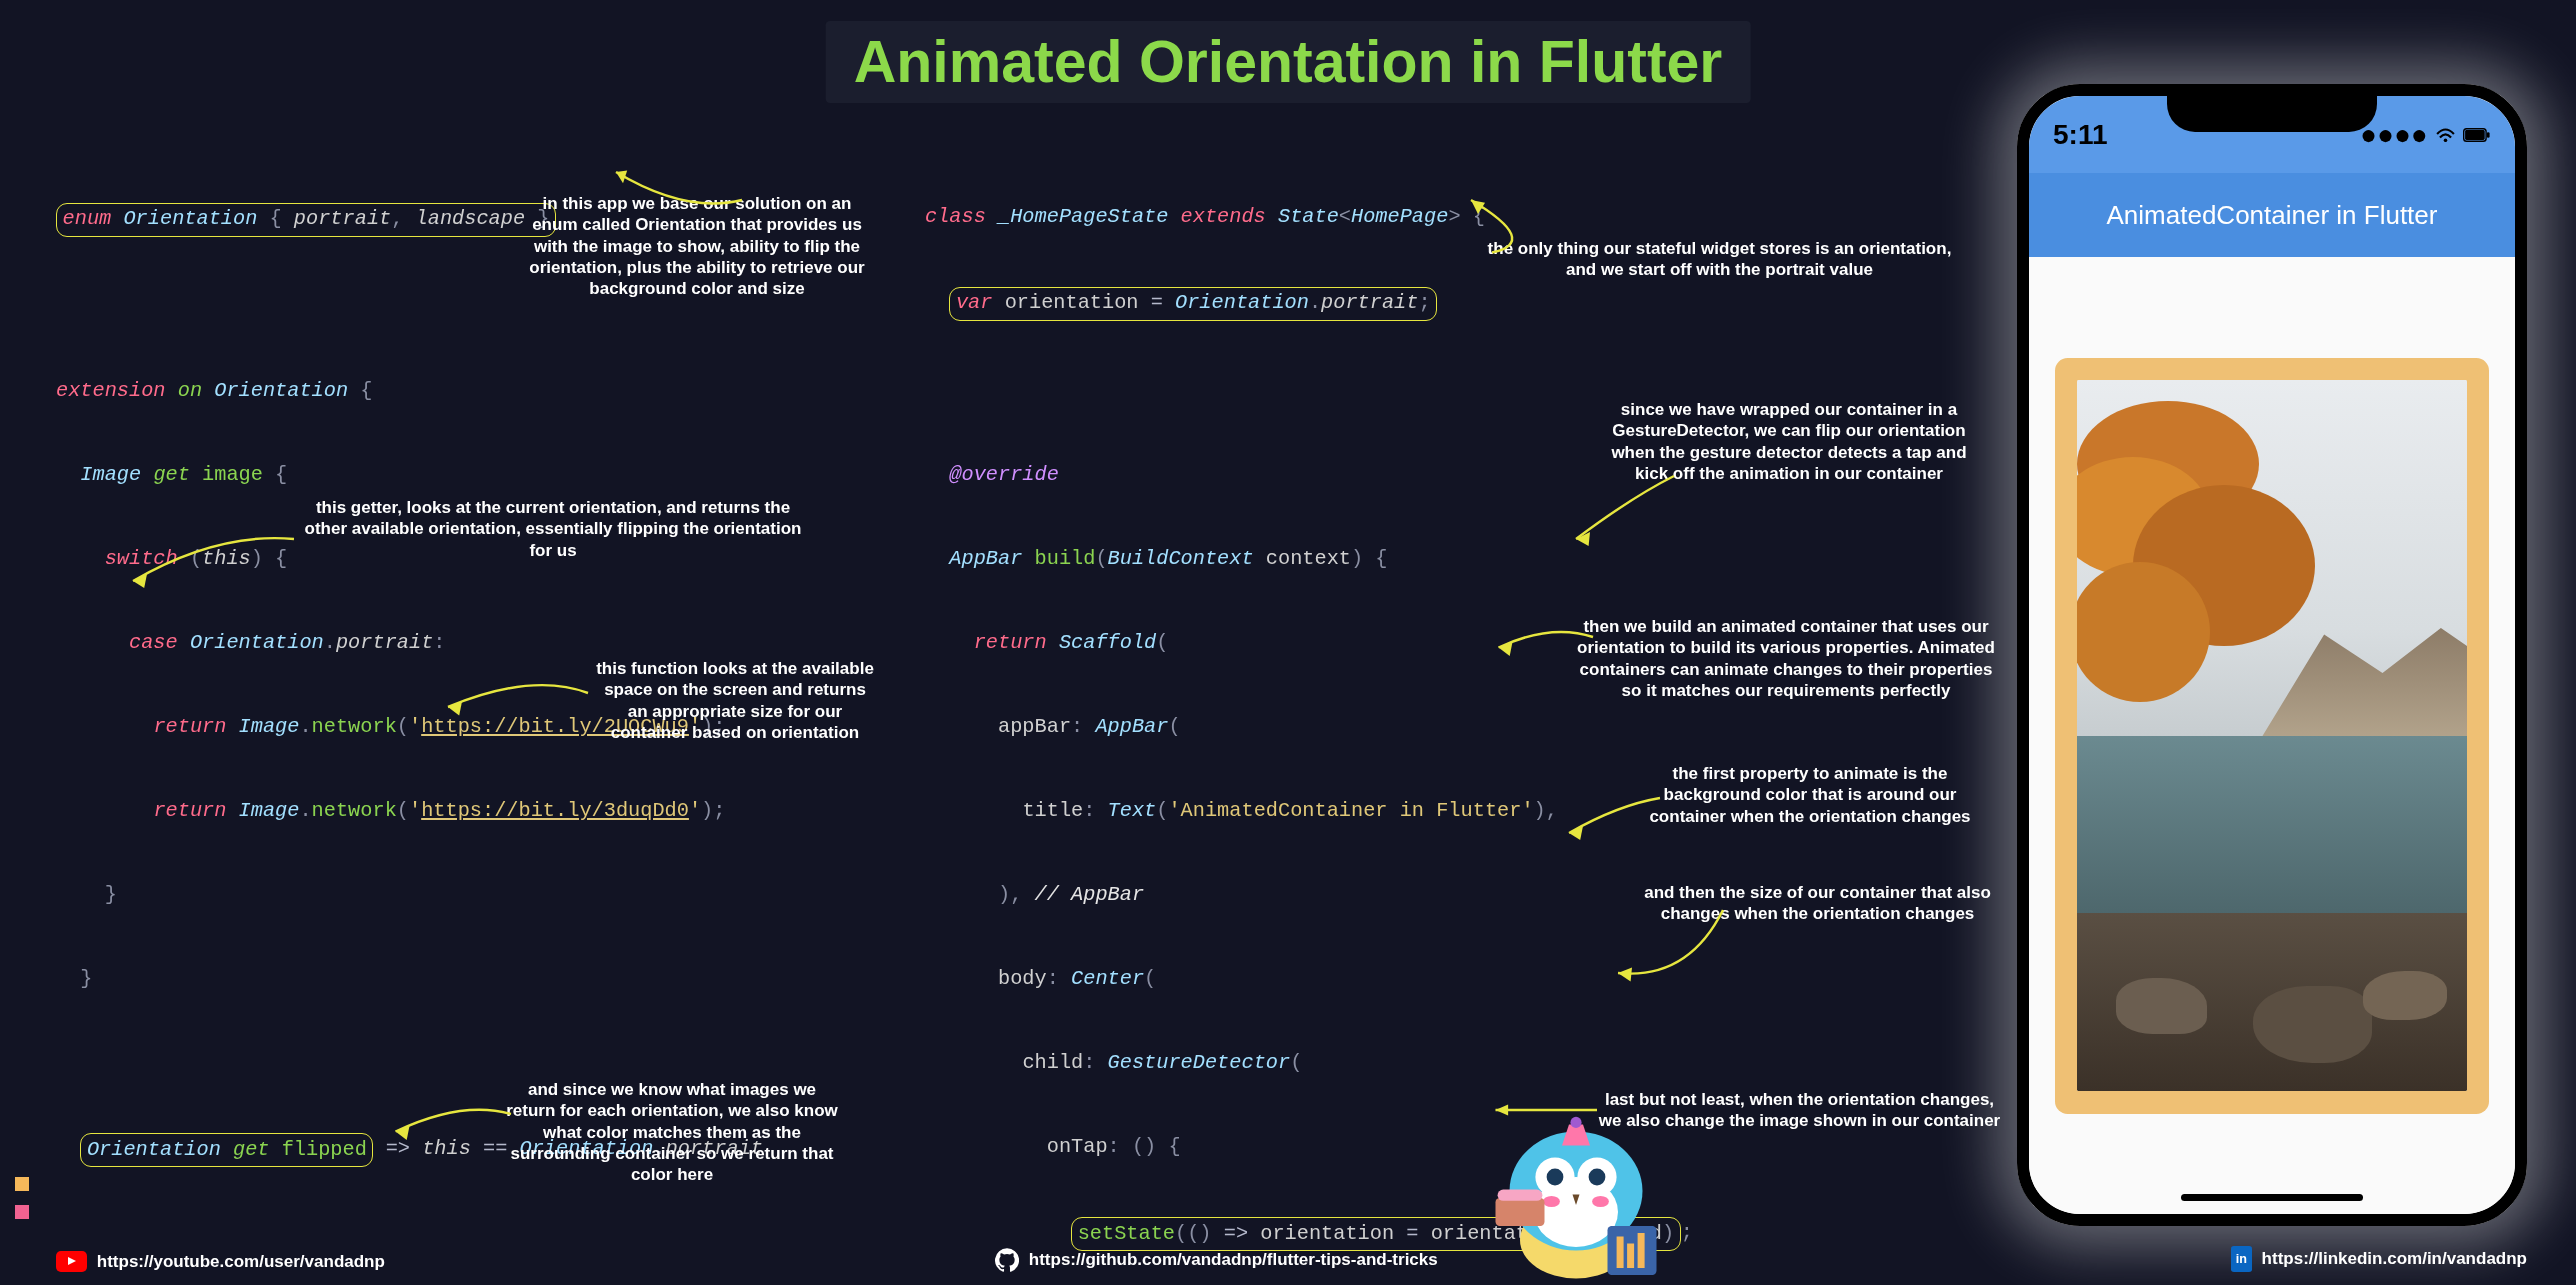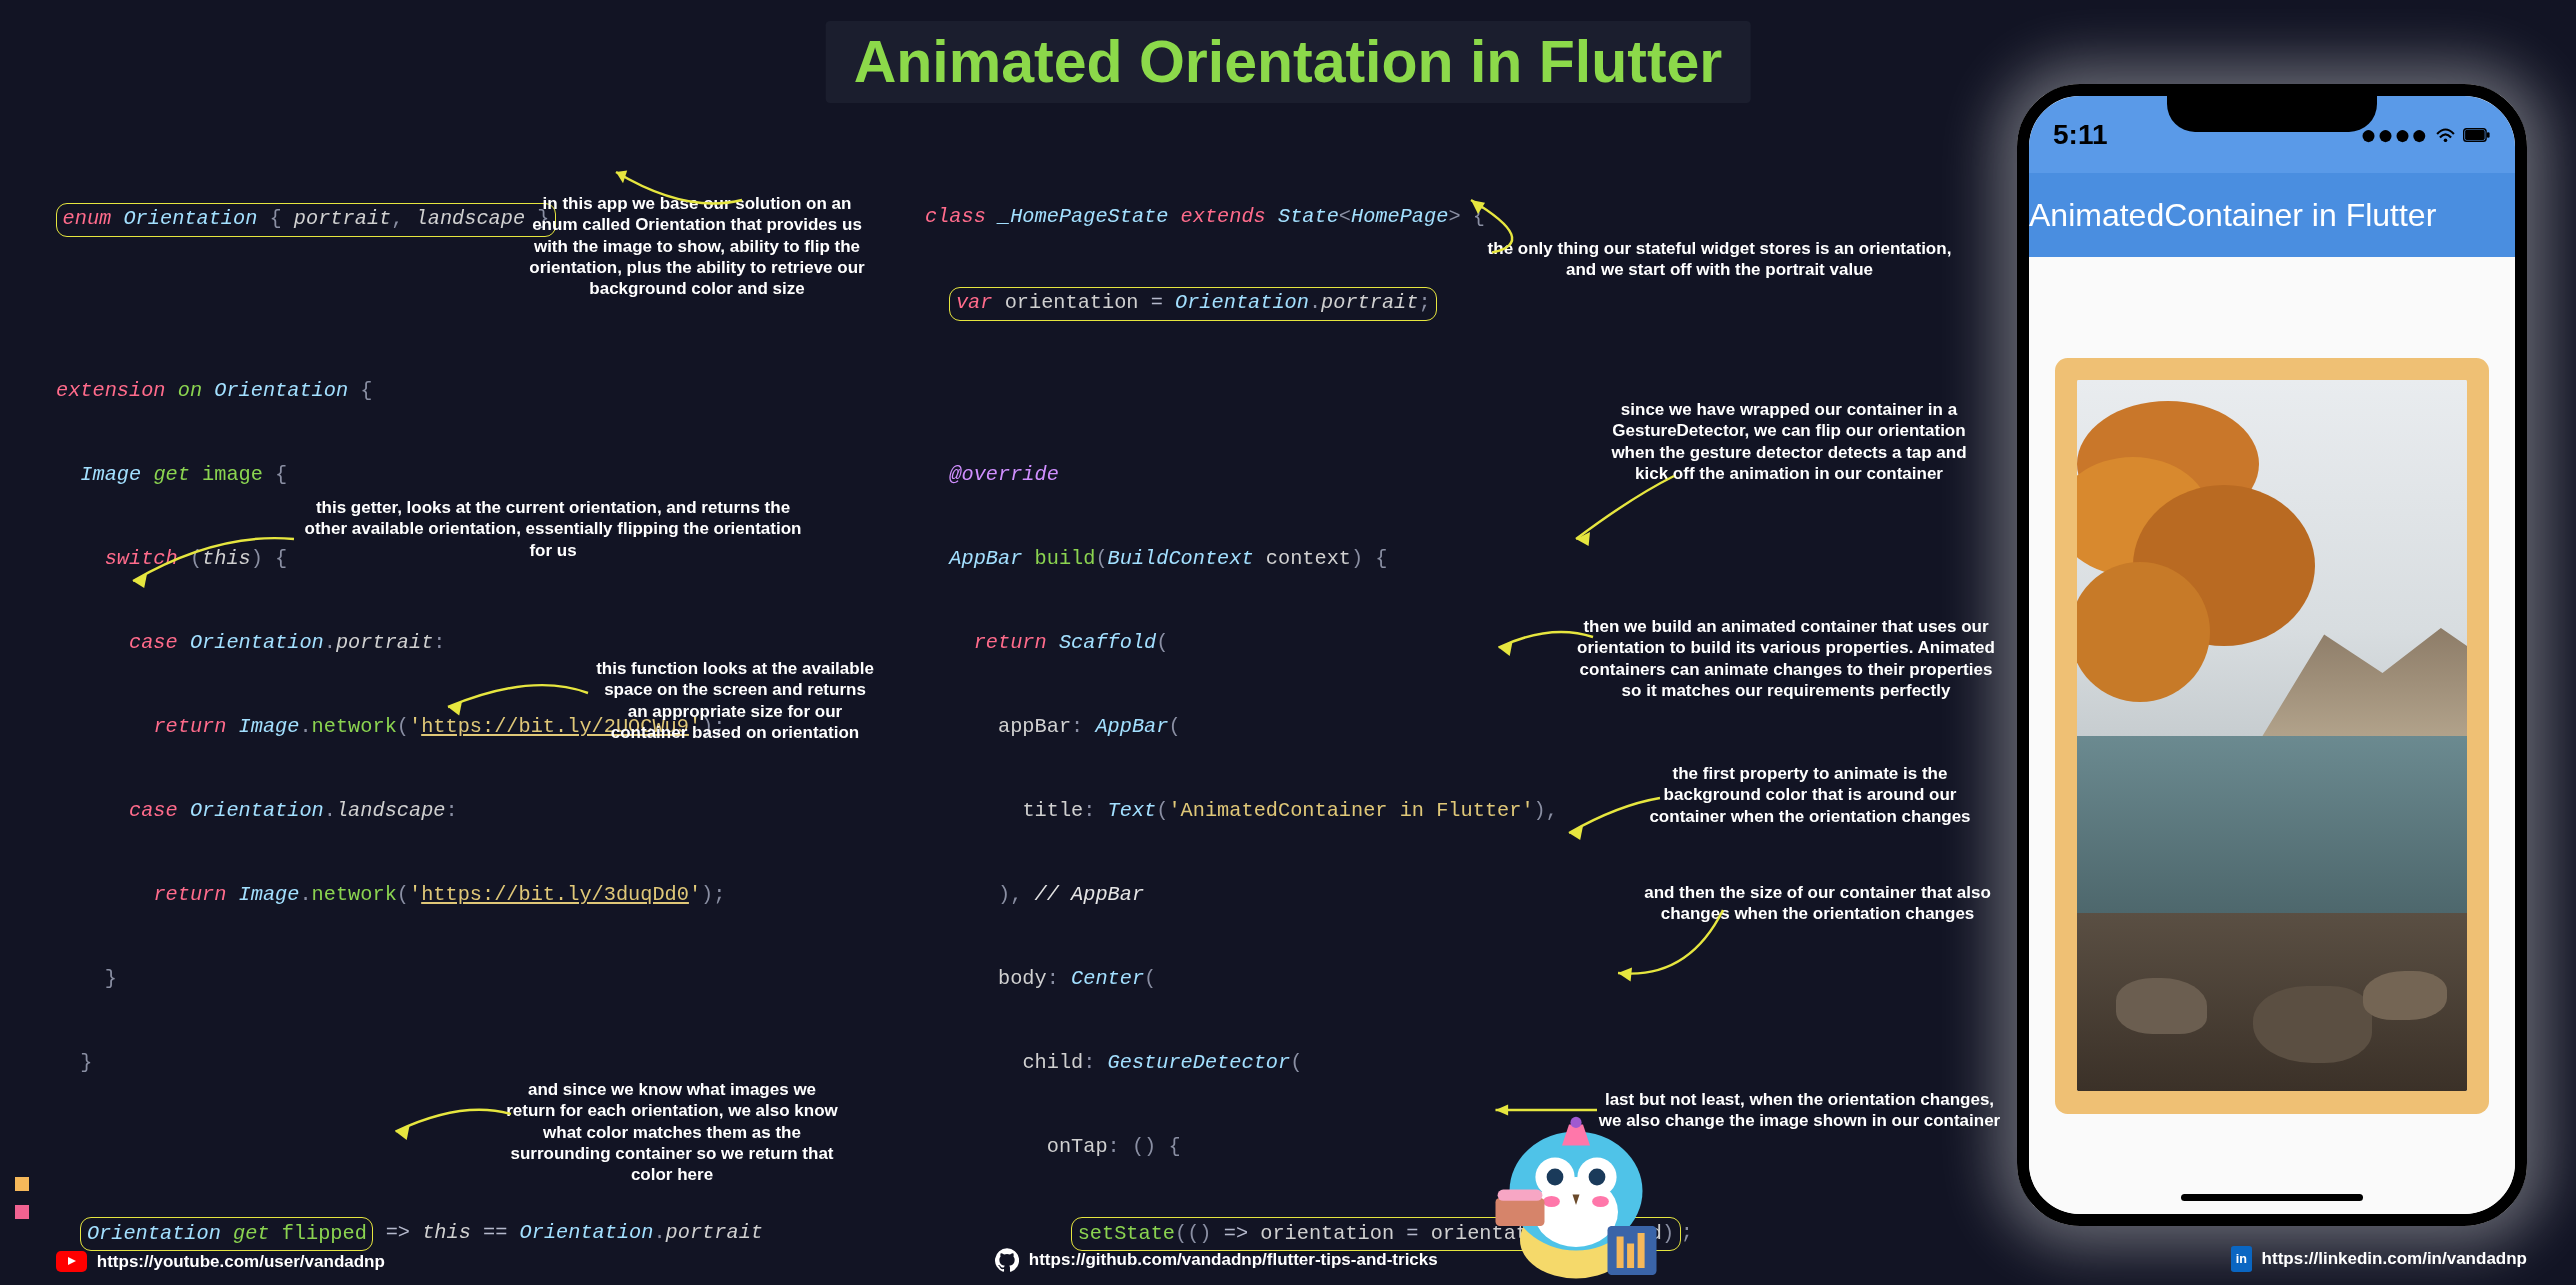--- a/index.html
+++ b/index.html
@@ -138,22 +138,23 @@
   }
   .status-right { display:flex; gap:7px; align-items:center; }
   .appbar {
     position: absolute;
     top: 77px; left:0; right:0;
     height: 84px;
     background: #4a8ee0;
     color: #fff;
     display:flex;
     align-items:center;
+    justify-content:center;
     font-family: "Helvetica Neue", Arial, sans-serif;
-    font-size: 32px;
+    font-size: 26px;
     font-weight: 400;
   }
   .phone-body-content {
     position: absolute;
     top: 161px; left:0; right:0; bottom:0;
     background: #fafafa;
     display:flex;
     align-items:center;
     justify-content:center;
   }
@@ -219,21 +220,20 @@
 <div class="title">Animated Orientation in Flutter</div>
 
 <div class="code-col code-left">
   <div><span class="hl"><span class="kw">enum</span> <span class="type">Orientation</span> <span class="punc">{</span> <span class="enumv">portrait</span><span class="punc">,</span> <span class="enumv">landscape</span> <span class="punc">}</span></span></div>
   <div>&nbsp;</div>
   <div><span class="kw">extension</span> <span class="kw2">on</span> <span class="type">Orientation</span> <span class="punc">{</span></div>
   <div>  <span class="type">Image</span> <span class="kw2">get</span> <span class="func">image</span> <span class="punc">{</span></div>
   <div>    <span class="kw">switch</span> <span class="punc">(</span><span class="this">this</span><span class="punc">) {</span></div>
   <div>      <span class="kw">case</span> <span class="type">Orientation</span><span class="punc">.</span><span class="enumv">portrait</span><span class="punc">:</span></div>
   <div>        <span class="kw">return</span> <span class="type">Image</span><span class="punc">.</span><span class="func">network</span><span class="punc">(</span><span class="str">'</span><span class="url">https://bit.ly/2UOCWu9</span><span class="str">'</span><span class="punc">);</span></div>
-  <div>      <span class="kw">case</span> <span class="type">Orientation</span><span class="punc">.</span><span class="enumv">landscape</span><span class="punc">:</span></div>
   <div>        <span class="kw">return</span> <span class="type">Image</span><span class="punc">.</span><span class="func">network</span><span class="punc">(</span><span class="str">'</span><span class="url">https://bit.ly/3duqDd0</span><span class="str">'</span><span class="punc">);</span></div>
   <div>    <span class="punc">}</span></div>
   <div>  <span class="punc">}</span></div>
   <div>&nbsp;</div>
   <div>  <span class="hl"><span class="type">Orientation</span> <span class="kw2">get</span> <span class="func">flipped</span></span> <span class="op">=&gt;</span> <span class="this">this</span> <span class="op">==</span> <span class="type">Orientation</span><span class="punc">.</span><span class="enumv">portrait</span></div>
   
   
   
   
   

